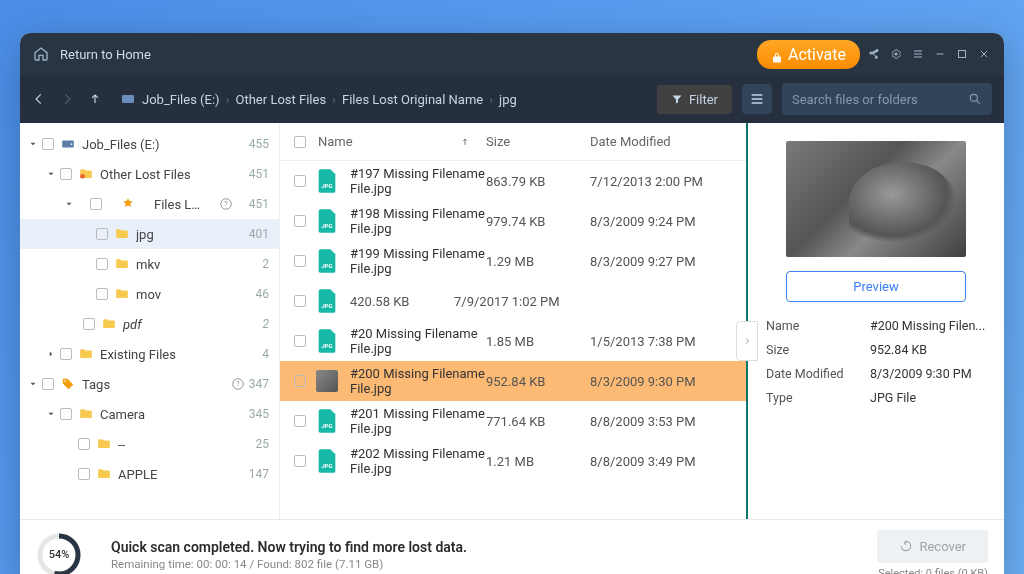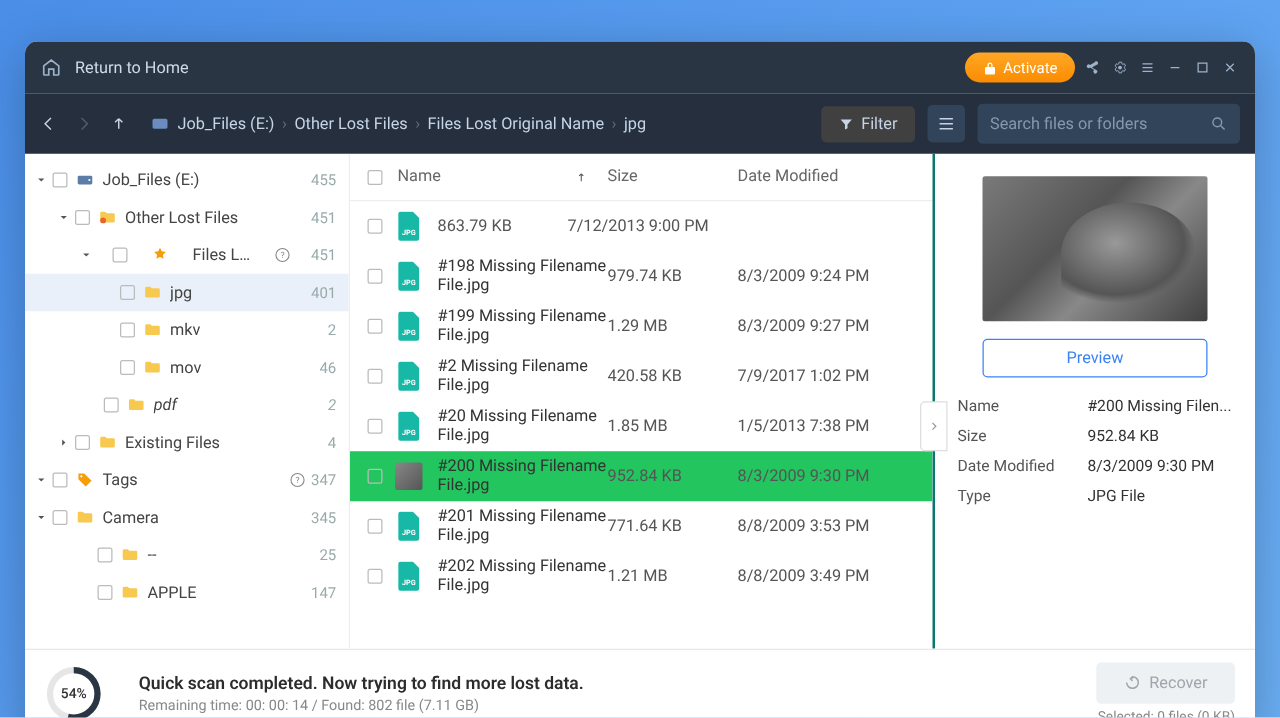--- a/index.html
+++ b/index.html
@@ -3,21 +3,21 @@
 <meta charset="utf-8">
 <style>
 * { margin:0; padding:0; box-sizing:border-box; font-family:-apple-system,Segoe UI,Roboto,sans-serif; }
 body { background:linear-gradient(135deg,#4a8ee8 0%,#5b9ff0 50%,#6baff5 100%); width:1024px; height:574px; overflow:hidden; display:flex; align-items:center; justify-content:center; }
 .app { width:984px; height:556px; background:#fff; border-radius:10px; overflow:hidden; box-shadow:0 10px 40px rgba(0,0,0,.25); display:flex; flex-direction:column;margin-top:48px; }
 .titlebar { height:42px; background:#2a3544; display:flex; align-items:center; padding:0 12px; color:#9fb2c7; }
 .titlebar-left { display:flex; align-items:center; gap:10px; flex:1; }
 .home-ic { width:18px; height:16px; }
 .return-home { font-size:13px; color:#d0dae8; }
 .titlebar-right { display:flex; align-items:center; gap:6px; }
-.activate-btn { background:linear-gradient(#ffa726,#fb8c00); color:#fff; padding:5px 14px; border-radius:14px; font-size:12px; display:flex; align-items:flex-end; gap:5px; cursor:pointer; }
+.activate-btn { background:linear-gradient(#ffa726,#fb8c00); color:#fff; padding:5px 14px; border-radius:14px; font-size:16px; display:flex; align-items:flex-end; gap:5px; cursor:pointer; }
 .tb-ic { width:16px; height:16px; fill:#9fb2c7; cursor:pointer; padding:2px; }
 .toolbar { height:48px; background:#252f3d; display:flex; align-items:center; padding:0 12px; gap:10px; }
 .nav-arrows { display:flex; gap:14px; align-items:center; }
 .nav-arrows svg { width:14px; height:14px; fill:#8fa5bf; cursor:pointer; }
 .breadcrumb { flex:1; display:flex; align-items:center; gap:6px; color:#c5d4e6; font-size:13px; margin-left:8px; }
 .bc-item { display:flex; align-items:center; gap:6px; }
 .bc-sep { color:#5a6a7d; }
 .filter-btn { background:#404040; color:#c5d4e6; padding:7px 14px; border-radius:4px; font-size:13px; display:flex; align-items:center; gap:6px; cursor:pointer; }
 .view-btn { width:30px; height:30px; background:#32445a; border-radius:4px; display:flex; align-items:center; justify-content:center; cursor:pointer; }
 .search-box { background:#32445a; width:210px; height:32px; border-radius:4px; display:flex; align-items:center; padding:0 10px; }
@@ -35,21 +35,21 @@
 .help-ic { width:14px; height:14px; fill:#888; margin-left:4px; }
 .center { flex:1; display:flex; flex-direction:column; overflow:hidden; }
 .cols { display:flex; align-items:center; height:38px; border-bottom:1px solid #eee; font-size:13px; color:#666; padding-left:14px; }
 .col-chk { width:24px; }
 .col-name { flex:1; display:flex; align-items:center; gap:6px; }
 .col-size { width:104px; }
 .col-date { width:156px; }
 .sort-arrow { width:10px; height:10px; fill:#666; margin-left:auto; margin-right:16px;}
 .file-list { flex:1; overflow-y:auto; }
 .file-row { display:flex; align-items:center; height:40px; padding-left:14px; font-size:13px; color:#333; cursor:pointer; }
-.file-row.sel { background:#22c55e; }
+.file-row.sel { background:#fdba74; }
 .file-row .chk { margin-right:10px; }
 .thumb { width:22px; height:22px; margin-right:12px; display:flex; align-items:center; justify-content:center; }
 .jpg-ic { width:20px; height:24px; }
 .fname { flex:1; }
 .fsize { width:104px; color:#555; }
 .fdate { width:156px; color:#555; }
 .preview-pane { width:258px; border-left:2px solid #0f766e; padding:12px 18px; display:flex; flex-direction:column; position:relative; }
 .preview-img { width:180px; height:116px; background:linear-gradient(135deg,#7a7a7a 0%,#555 40%,#888 60%,#404040 100%); border-radius:2px; margin:6px auto 14px; position:relative; overflow:hidden; }
 .preview-img::after { content:''; position:absolute; left:35%; top:18%; width:60%; height:70%; background:radial-gradient(ellipse at 40% 40%,#999 0%,#555 60%,transparent 70%); border-radius:50% 50% 0 0; }
 .preview-btn { border:1px solid #3b82f6; color:#3b82f6; background:#fff; padding:7px 30px; border-radius:4px; font-size:13px; cursor:pointer; margin:0 auto 16px; display:block; width:180px; text-align:center; }
@@ -254,21 +254,21 @@
             <path d="M3 3h8l10 10-8 8L3 11V3z" fill="#f59e0b"></path>
             <circle cx="7" cy="7" r="1.5" fill="#fff"></circle>
           </svg>
           <span class="tree-label">Tags</span>
           <svg class="help-ic" viewBox="0 0 24 24">
             <circle cx="12" cy="12" r="9" fill="none" stroke="#888" stroke-width="1.5"></circle>
             <text x="12" y="16" text-anchor="middle" font-size="12" fill="#888">?</text>
           </svg>
           <span class="count">347</span>
         </div>
-        <div class="tree-row" style="padding-left: 8px;">
+        <div class="tree-row" style="padding-left: 26px;">
           <svg class="caret" viewBox="0 0 24 24">
             <path d="M6 9l6 6 6-6z"></path>
           </svg>
           <div class="chk"></div>
           <svg class="folder-ic" viewBox="0 0 24 24">
             <path d="M2 6a2 2 0 012-2h5l2 2h9a2 2 0 012 2v9a2 2 0 01-2 2H4a2 2 0 01-2-2V6z" fill="#f7c94f"></path>
           </svg>
           <span class="tree-label">Camera</span>
           <span class="count">345</span>
         </div>
@@ -308,22 +308,23 @@
       </div>
       <div class="file-list" id="file-list">
           <div class="file-row">
             <div class="chk"></div>
             <div class="thumb">
               <svg class="jpg-ic" viewBox="0 0 24 28">
                 <path d="M4 0h12l6 6v20a2 2 0 01-2 2H4a2 2 0 01-2-2V2a2 2 0 012-2z" fill="#17b8a6"></path>
                 <text x="12" y="22" text-anchor="middle" font-size="7" fill="#fff" font-weight="700">JPG</text>
               </svg>
             </div>
+            <div class="fname">#197 Missing Filename File.jpg</div>
             <div class="fsize">863.79 KB</div>
-            <div class="fdate">7/12/2013 9:00 PM</div>
+            <div class="fdate">7/12/2013 2:00 PM</div>
           </div>
           <div class="file-row">
             <div class="chk"></div>
             <div class="thumb">
               <svg class="jpg-ic" viewBox="0 0 24 28">
                 <path d="M4 0h12l6 6v20a2 2 0 01-2 2H4a2 2 0 01-2-2V2a2 2 0 012-2z" fill="#17b8a6"></path>
                 <text x="12" y="22" text-anchor="middle" font-size="7" fill="#fff" font-weight="700">JPG</text>
               </svg>
             </div>
             <div class="fname">#198 Missing Filename File.jpg</div>
@@ -343,21 +344,20 @@
             <div class="fdate">8/3/2009 9:27 PM</div>
           </div>
           <div class="file-row">
             <div class="chk"></div>
             <div class="thumb">
               <svg class="jpg-ic" viewBox="0 0 24 28">
                 <path d="M4 0h12l6 6v20a2 2 0 01-2 2H4a2 2 0 01-2-2V2a2 2 0 012-2z" fill="#17b8a6"></path>
                 <text x="12" y="22" text-anchor="middle" font-size="7" fill="#fff" font-weight="700">JPG</text>
               </svg>
             </div>
-            <div class="fname">#2 Missing Filename File.jpg</div>
             <div class="fsize">420.58 KB</div>
             <div class="fdate">7/9/2017 1:02 PM</div>
           </div>
           <div class="file-row">
             <div class="chk"></div>
             <div class="thumb">
               <svg class="jpg-ic" viewBox="0 0 24 28">
                 <path d="M4 0h12l6 6v20a2 2 0 01-2 2H4a2 2 0 01-2-2V2a2 2 0 012-2z" fill="#17b8a6"></path>
                 <text x="12" y="22" text-anchor="middle" font-size="7" fill="#fff" font-weight="700">JPG</text>
               </svg>

